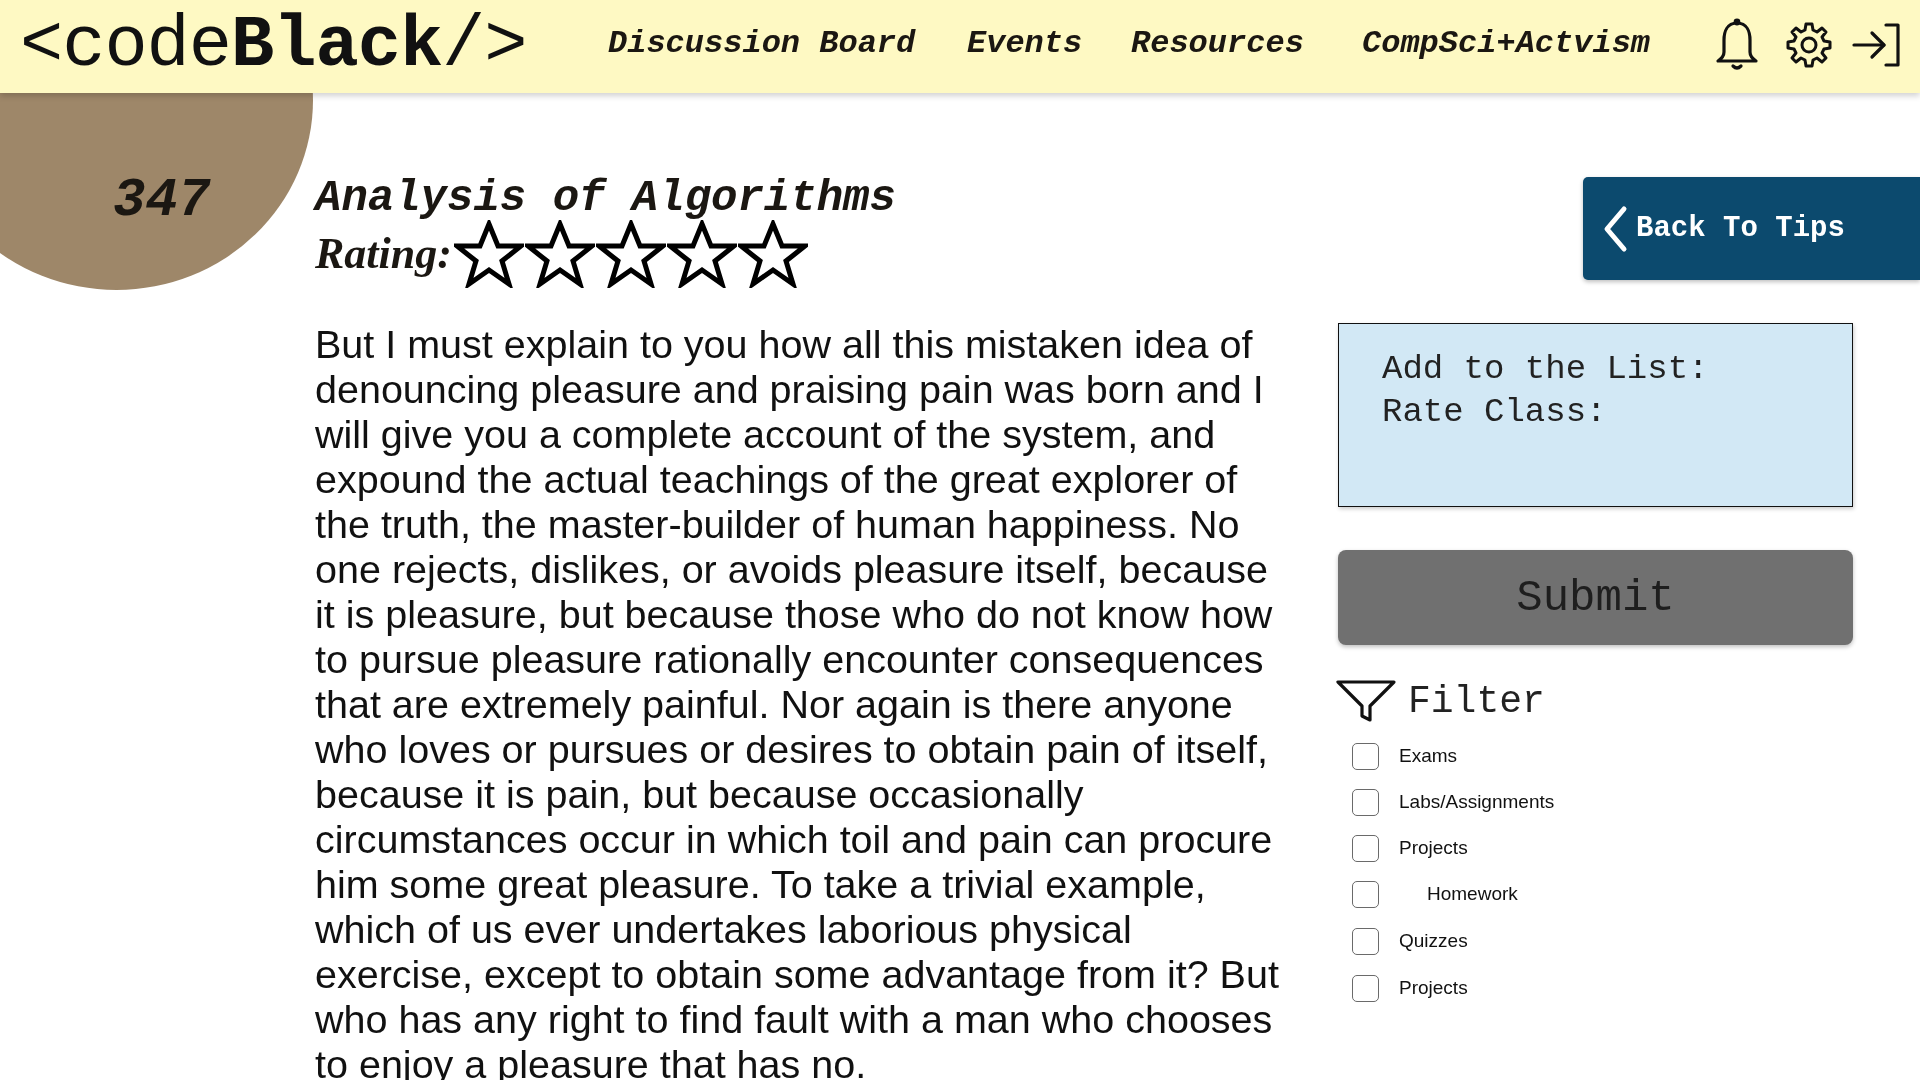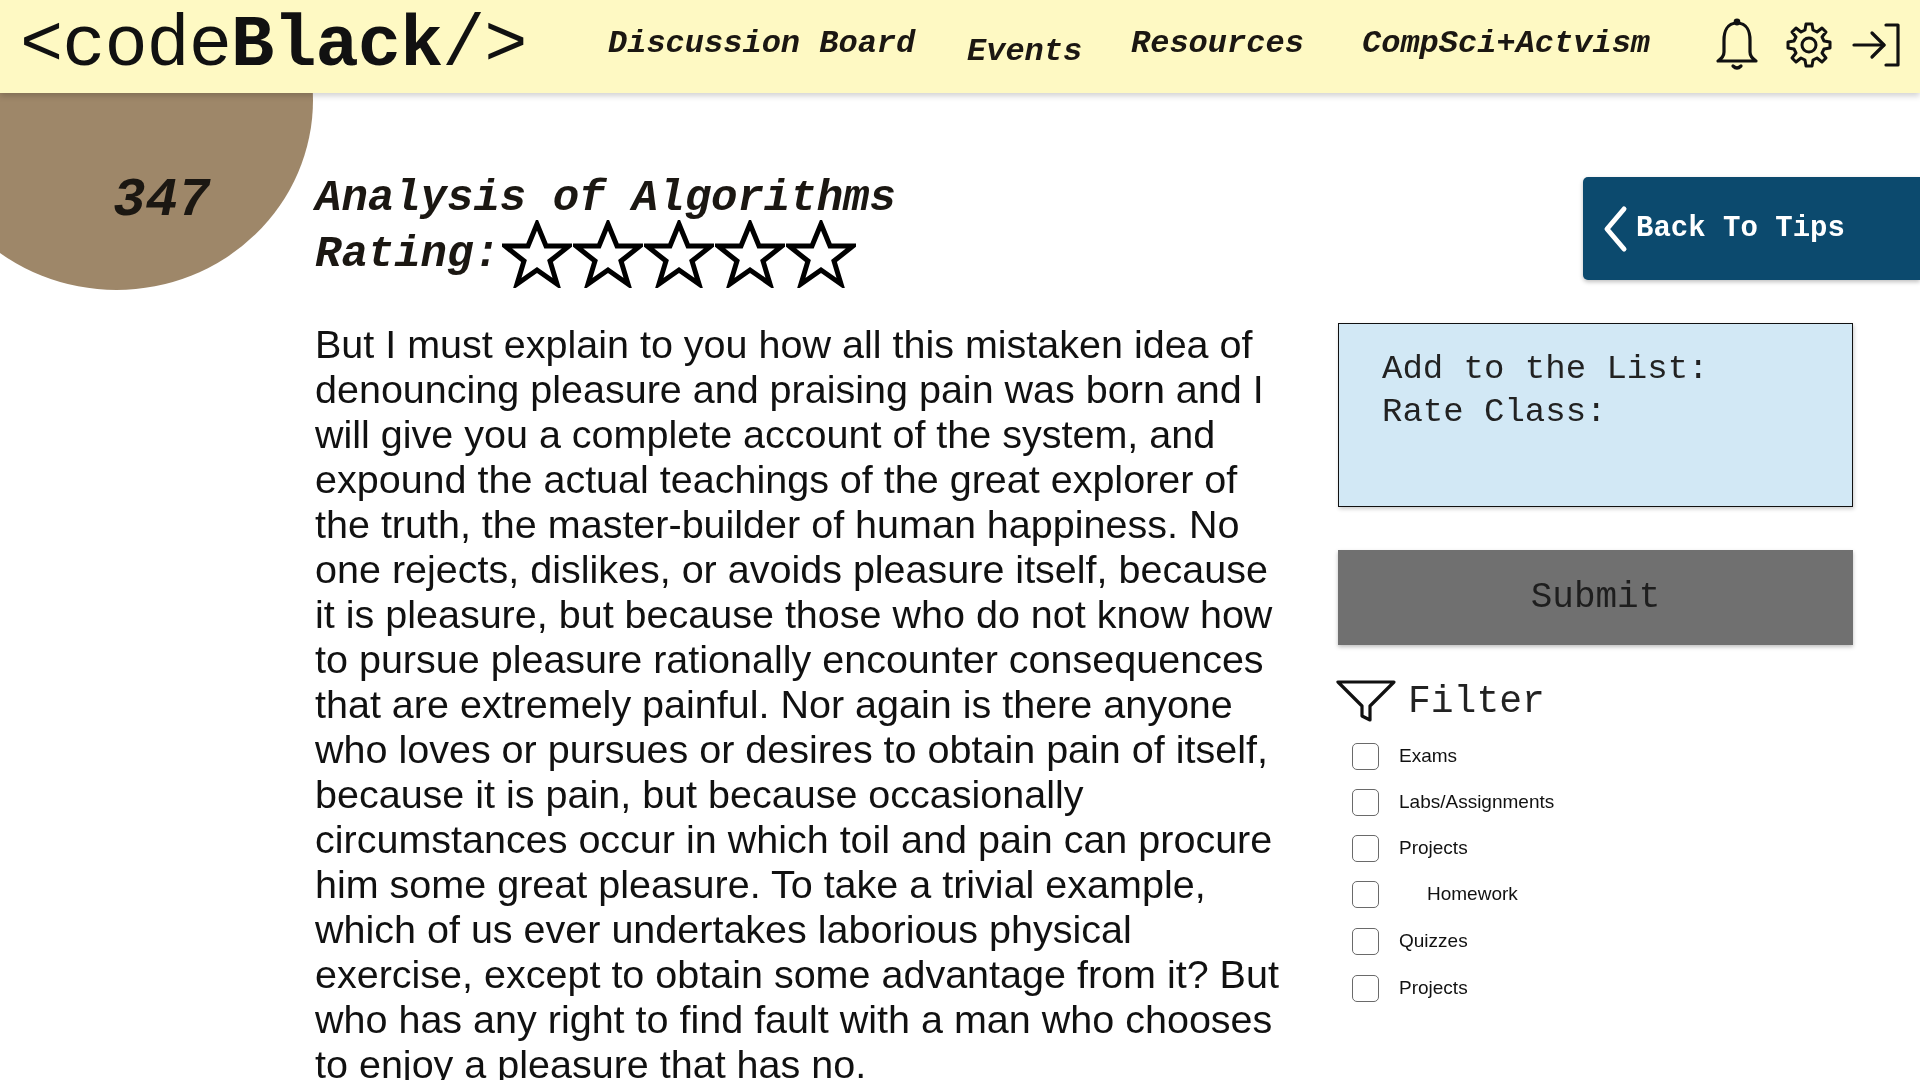--- a/index.html
+++ b/index.html
@@ -39,21 +39,21 @@
   .title {
     position:absolute; left:315px; top:172px;
     font-family:"Liberation Mono", monospace; font-style:italic; font-weight:bold;
     font-size:44px; line-height:52px; color:#1b1712; white-space:nowrap;
   }
   .rating-row {
     position:absolute; left:315px; top:222px; height:64px;
     display:flex; align-items:center;
   }
   .rating-label {
-    font-family:Liberation Mono, monospace; font-style:italic; font-weight:bold;
+    font-family:Liberation Serif, serif; font-style:italic; font-weight:bold;
     font-size:44px; color:#1b1712; line-height:52px;
   }
   .stars { display:flex; margin-left:2px; }
   .star { width:70px; height:68px; margin-right:1px; cursor:pointer; }
   .star svg { width:100%; height:100%; }
 
   .body-text {
     position:absolute; left:315px; top:322px; width:975px;
     font-family:"Liberation Sans", sans-serif; font-size:39.5px; line-height:45px;
     color:#111;
@@ -76,23 +76,23 @@
     background:#D2E8F5; border:1px solid #111;
     box-shadow:1px 2px 4px rgba(0,0,0,0.2);
   }
   .list-box .line {
     position:absolute; left:43px;
     font-family:"Liberation Mono", monospace; font-size:34px; color:#222; white-space:nowrap;
   }
 
   .submit-btn {
     position:absolute; left:1338px; top:550px; width:515px; height:95px;
-    background:#707070; border-radius:0; border:none;
+    background:#707070; border-radius:8px; border:none;
     box-shadow:0 2px 4px rgba(0,0,0,0.25);
-    font-family:"Liberation Mono", monospace; font-size:36px; color:#1e1e1e;
+    font-family:"Liberation Mono", monospace; font-size:44px; color:#1e1e1e;
     display:flex; align-items:center; justify-content:center; cursor:pointer;
   }
 
   .filter-head {
     position:absolute; left:1336px; top:678px; height:46px; display:flex; align-items:center;
   }
   .filter-head .ficon { width:60px; height:46px; }
   .filter-head .flabel {
     margin-left:12px; font-family:"Liberation Mono", monospace; font-size:38px; color:#222;
   }
@@ -112,21 +112,21 @@
 <body>
 
 <div class="circle"></div>
 
 <header class="header">
   <div class="logo">
     <span class="light">&lt;code</span><span class="bold">Black</span><span class="light">/&gt;</span>
   </div>
 
   <a class="nav-item" style="left:608px;">Discussion Board</a>
-  <a class="nav-item" style="left:967px;margin-top:8px;">Events</a>
+  <a class="nav-item" style="left:967px;">Events</a>
   <a class="nav-item" style="left:1131px;">Resources</a>
   <a class="nav-item" style="left:1362px;">CompSci+Actvism</a>
 
   <div class="hicon" style="left:1711px;">
     <svg viewBox="0 0 52 62" fill="none" stroke="#111" stroke-width="3.2" stroke-linejoin="round" stroke-linecap="round">
       <path d="M26 9 C16 9 13 18 13 26 L13 38 C13 42 10 45 7 47 L45 47 C42 45 39 42 39 38 L39 26 C39 18 36 9 26 9 Z"></path>
       <circle cx="26" cy="8" r="1.8" fill="#111"></circle>
       <path d="M22 52 Q26 56 30 52"></path>
     </svg>
   </div>

